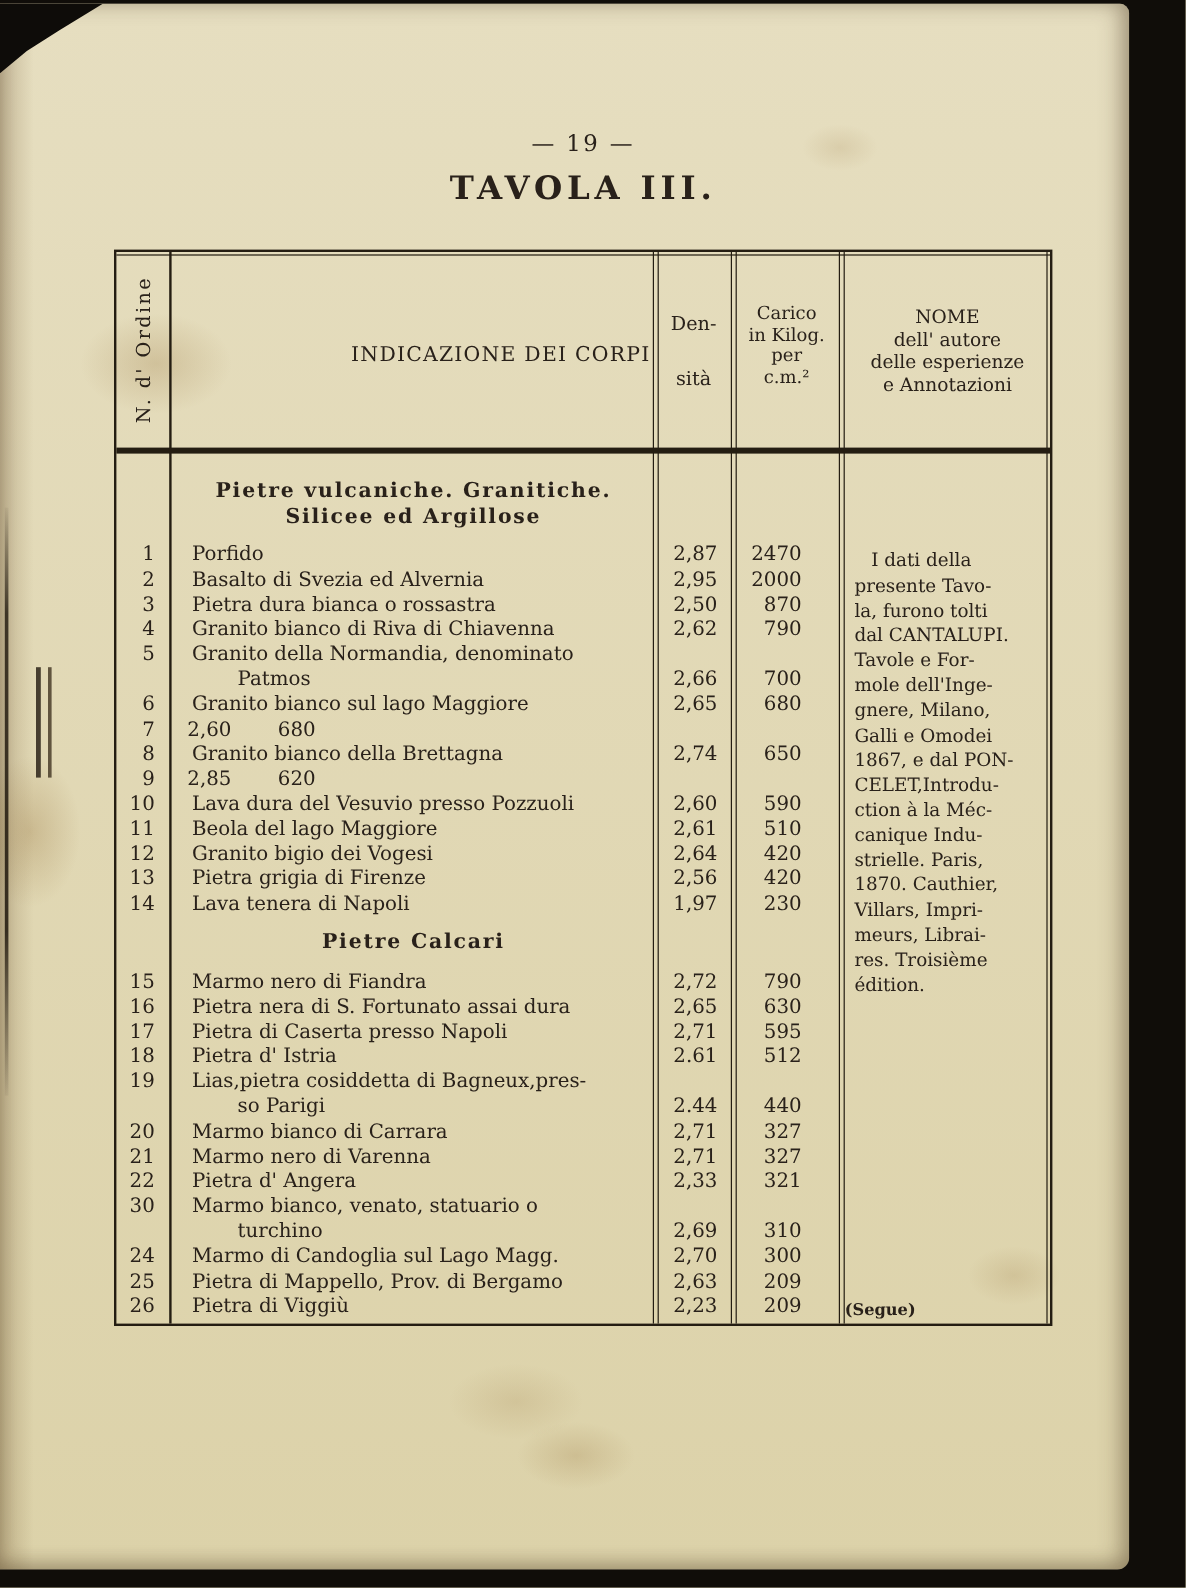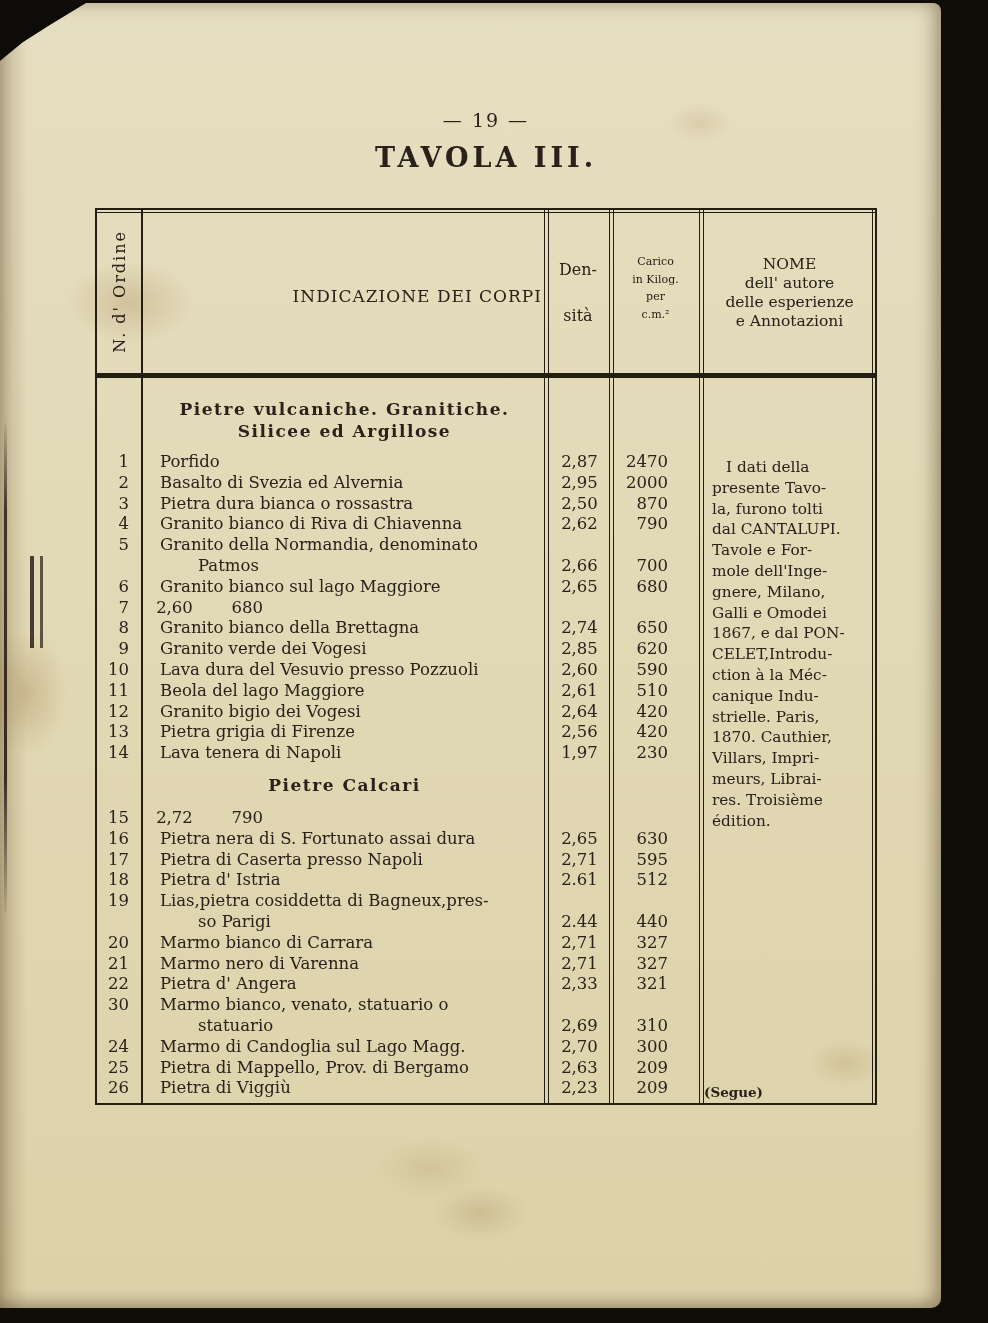--- a/index.html
+++ b/index.html
@@ -66,21 +66,21 @@
   .h-ordine { position:absolute; left:0; top:0; width:44px; height:100%;
               display:flex; align-items:center; justify-content:center; }
   .h-ordine span { writing-mode:vertical-rl; transform:rotate(180deg);
                    font-size:16px; letter-spacing:2px; white-space:nowrap; }
   .h-corpi { position:absolute; left:45px; top:76px; width:400px;
              text-align:right; font-size:17px; letter-spacing:1px; }
   .h-dens { position:absolute; left:450px; top:0; width:62px; height:100%; font-size:16px; }
   .h-dens .d1 { position:absolute; top:50px; width:100%; text-align:center; }
   .h-dens .d2 { position:absolute; top:96px; width:100%; text-align:center; }
   .h-car  { position:absolute; left:515px; top:43px; width:87px;
-            text-align:center; font-size:11px; line-height:17.5px; }
+            text-align:center; font-size:15px; line-height:17.5px; }
   .h-nome { position:absolute; left:607px; top:45px; width:171px;
             text-align:center; font-size:15.5px; line-height:19px; }
   .tbody { position:relative; height:725px; }
   .rows { padding-top:20px; width:605px; }
   .sect { font-weight:bold; text-align:center; width:405px; margin-left:45px;
           line-height:22px; font-size:17px; letter-spacing:1.5px; }
   .sect-first { margin-bottom:10px; }
   .sect-later { margin:10px 0 12px 45px; }
   .row { display:flex; line-height:20.8px; font-size:16.5px; }
   .c-n { width:45px; text-align:right; padding-right:13px; box-sizing:border-box; align-self:flex-start; }
@@ -200,23 +200,20 @@
           <div class="row">
             <div class="c-n">8</div>
             <div class="c-name">
               <div class="l1">Granito bianco della Brettagna</div>
             </div>
             <div class="c-dens">2,74</div>
             <div class="c-car">650</div>
           </div>
           <div class="row">
             <div class="c-n">9</div>
-            <div class="c-name">
-              <div class="l1">Granito verde dei Vogesi</div>
-            </div>
             <div class="c-dens">2,85</div>
             <div class="c-car">620</div>
           </div>
           <div class="row">
             <div class="c-n">10</div>
             <div class="c-name">
               <div class="l1">Lava dura del Vesuvio presso Pozzuoli</div>
             </div>
             <div class="c-dens">2,60</div>
             <div class="c-car">590</div>
@@ -251,20 +248,23 @@
               <div class="l1">Lava tenera di Napoli</div>
             </div>
             <div class="c-dens">1,97</div>
             <div class="c-car">230</div>
           </div>
           <div class="sect sect-later">
             <div>Pietre Calcari</div>
           </div>
           <div class="row">
             <div class="c-n">15</div>
+            <div class="c-name">
+              <div class="l1">Marmo nero di Fiandra</div>
+            </div>
             <div class="c-dens">2,72</div>
             <div class="c-car">790</div>
           </div>
           <div class="row">
             <div class="c-n">16</div>
             <div class="c-name">
               <div class="l1">Pietra nera di S. Fortunato assai dura</div>
             </div>
             <div class="c-dens">2,65</div>
             <div class="c-car">630</div>
@@ -315,21 +315,21 @@
             <div class="c-name">
               <div class="l1">Pietra d' Angera</div>
             </div>
             <div class="c-dens">2,33</div>
             <div class="c-car">321</div>
           </div>
           <div class="row">
             <div class="c-n">30</div>
             <div class="c-name">
               <div class="l1">Marmo bianco, venato, statuario o</div>
-              <div class="l2">statuario</div>
+              <div class="l2">turchino</div>
             </div>
             <div class="c-dens">2,69</div>
             <div class="c-car">310</div>
           </div>
           <div class="row">
             <div class="c-n">24</div>
             <div class="c-name">
               <div class="l1">Marmo di Candoglia sul Lago Magg.</div>
             </div>
             <div class="c-dens">2,70</div>

